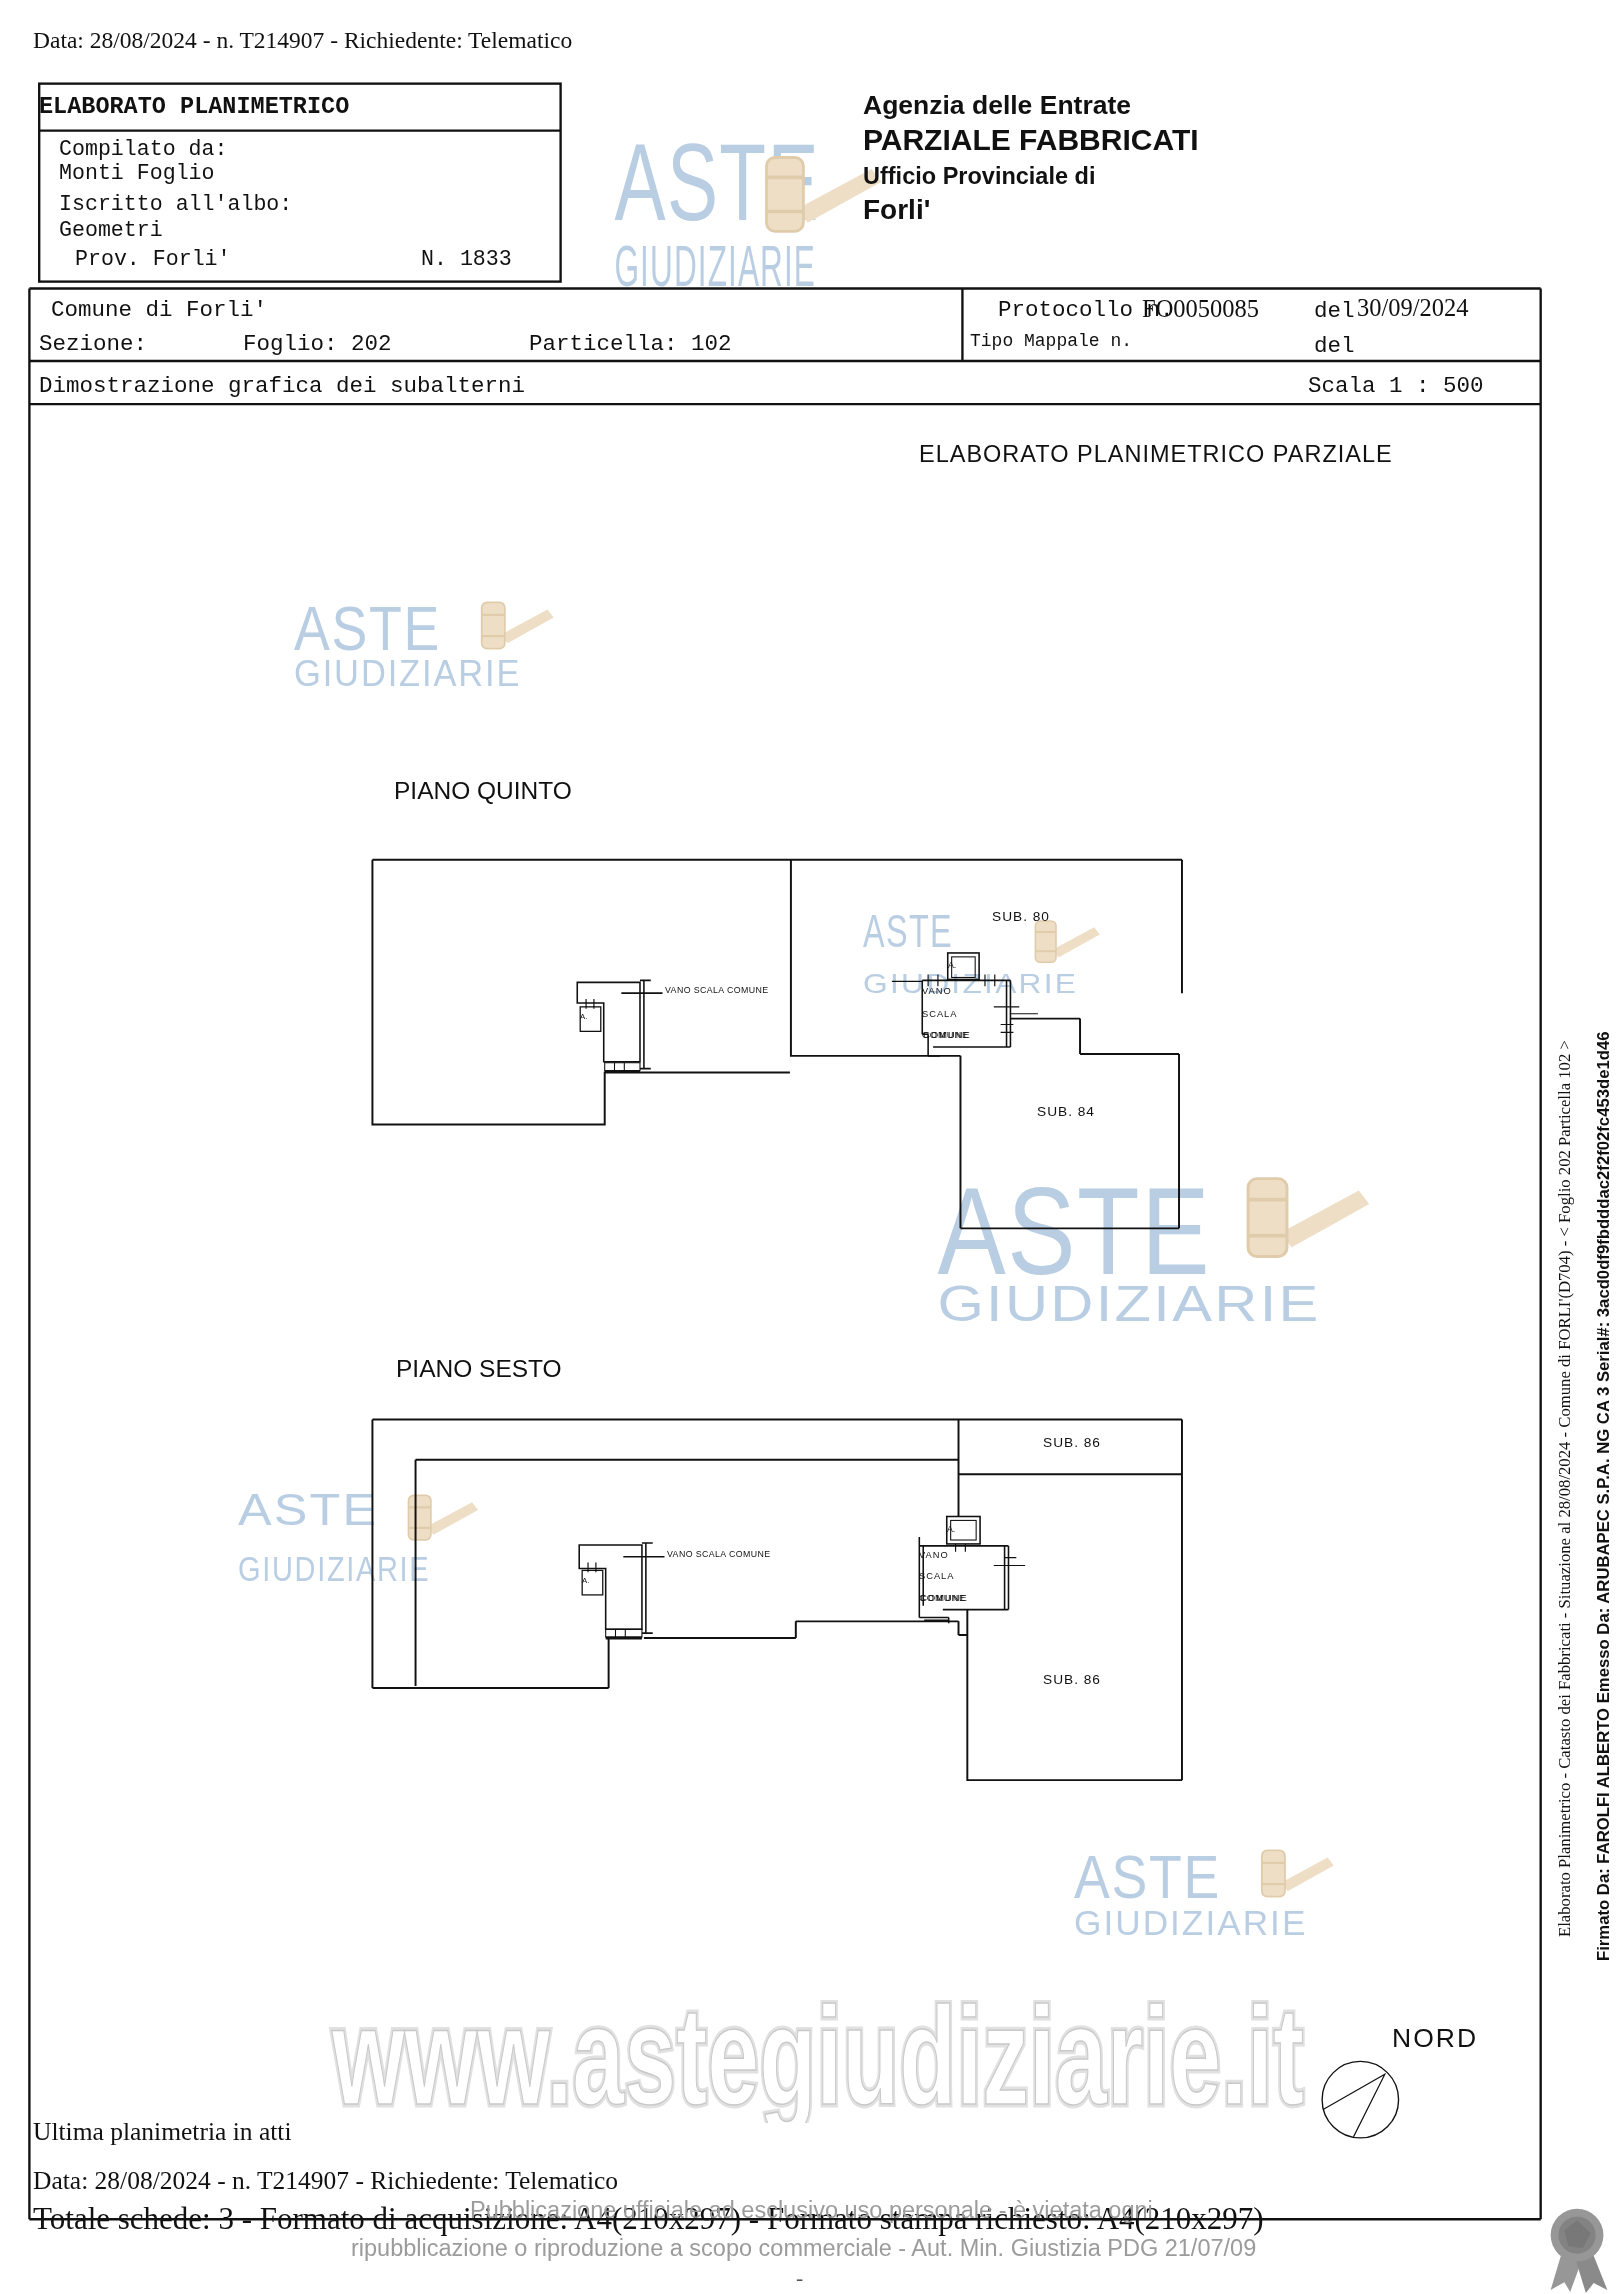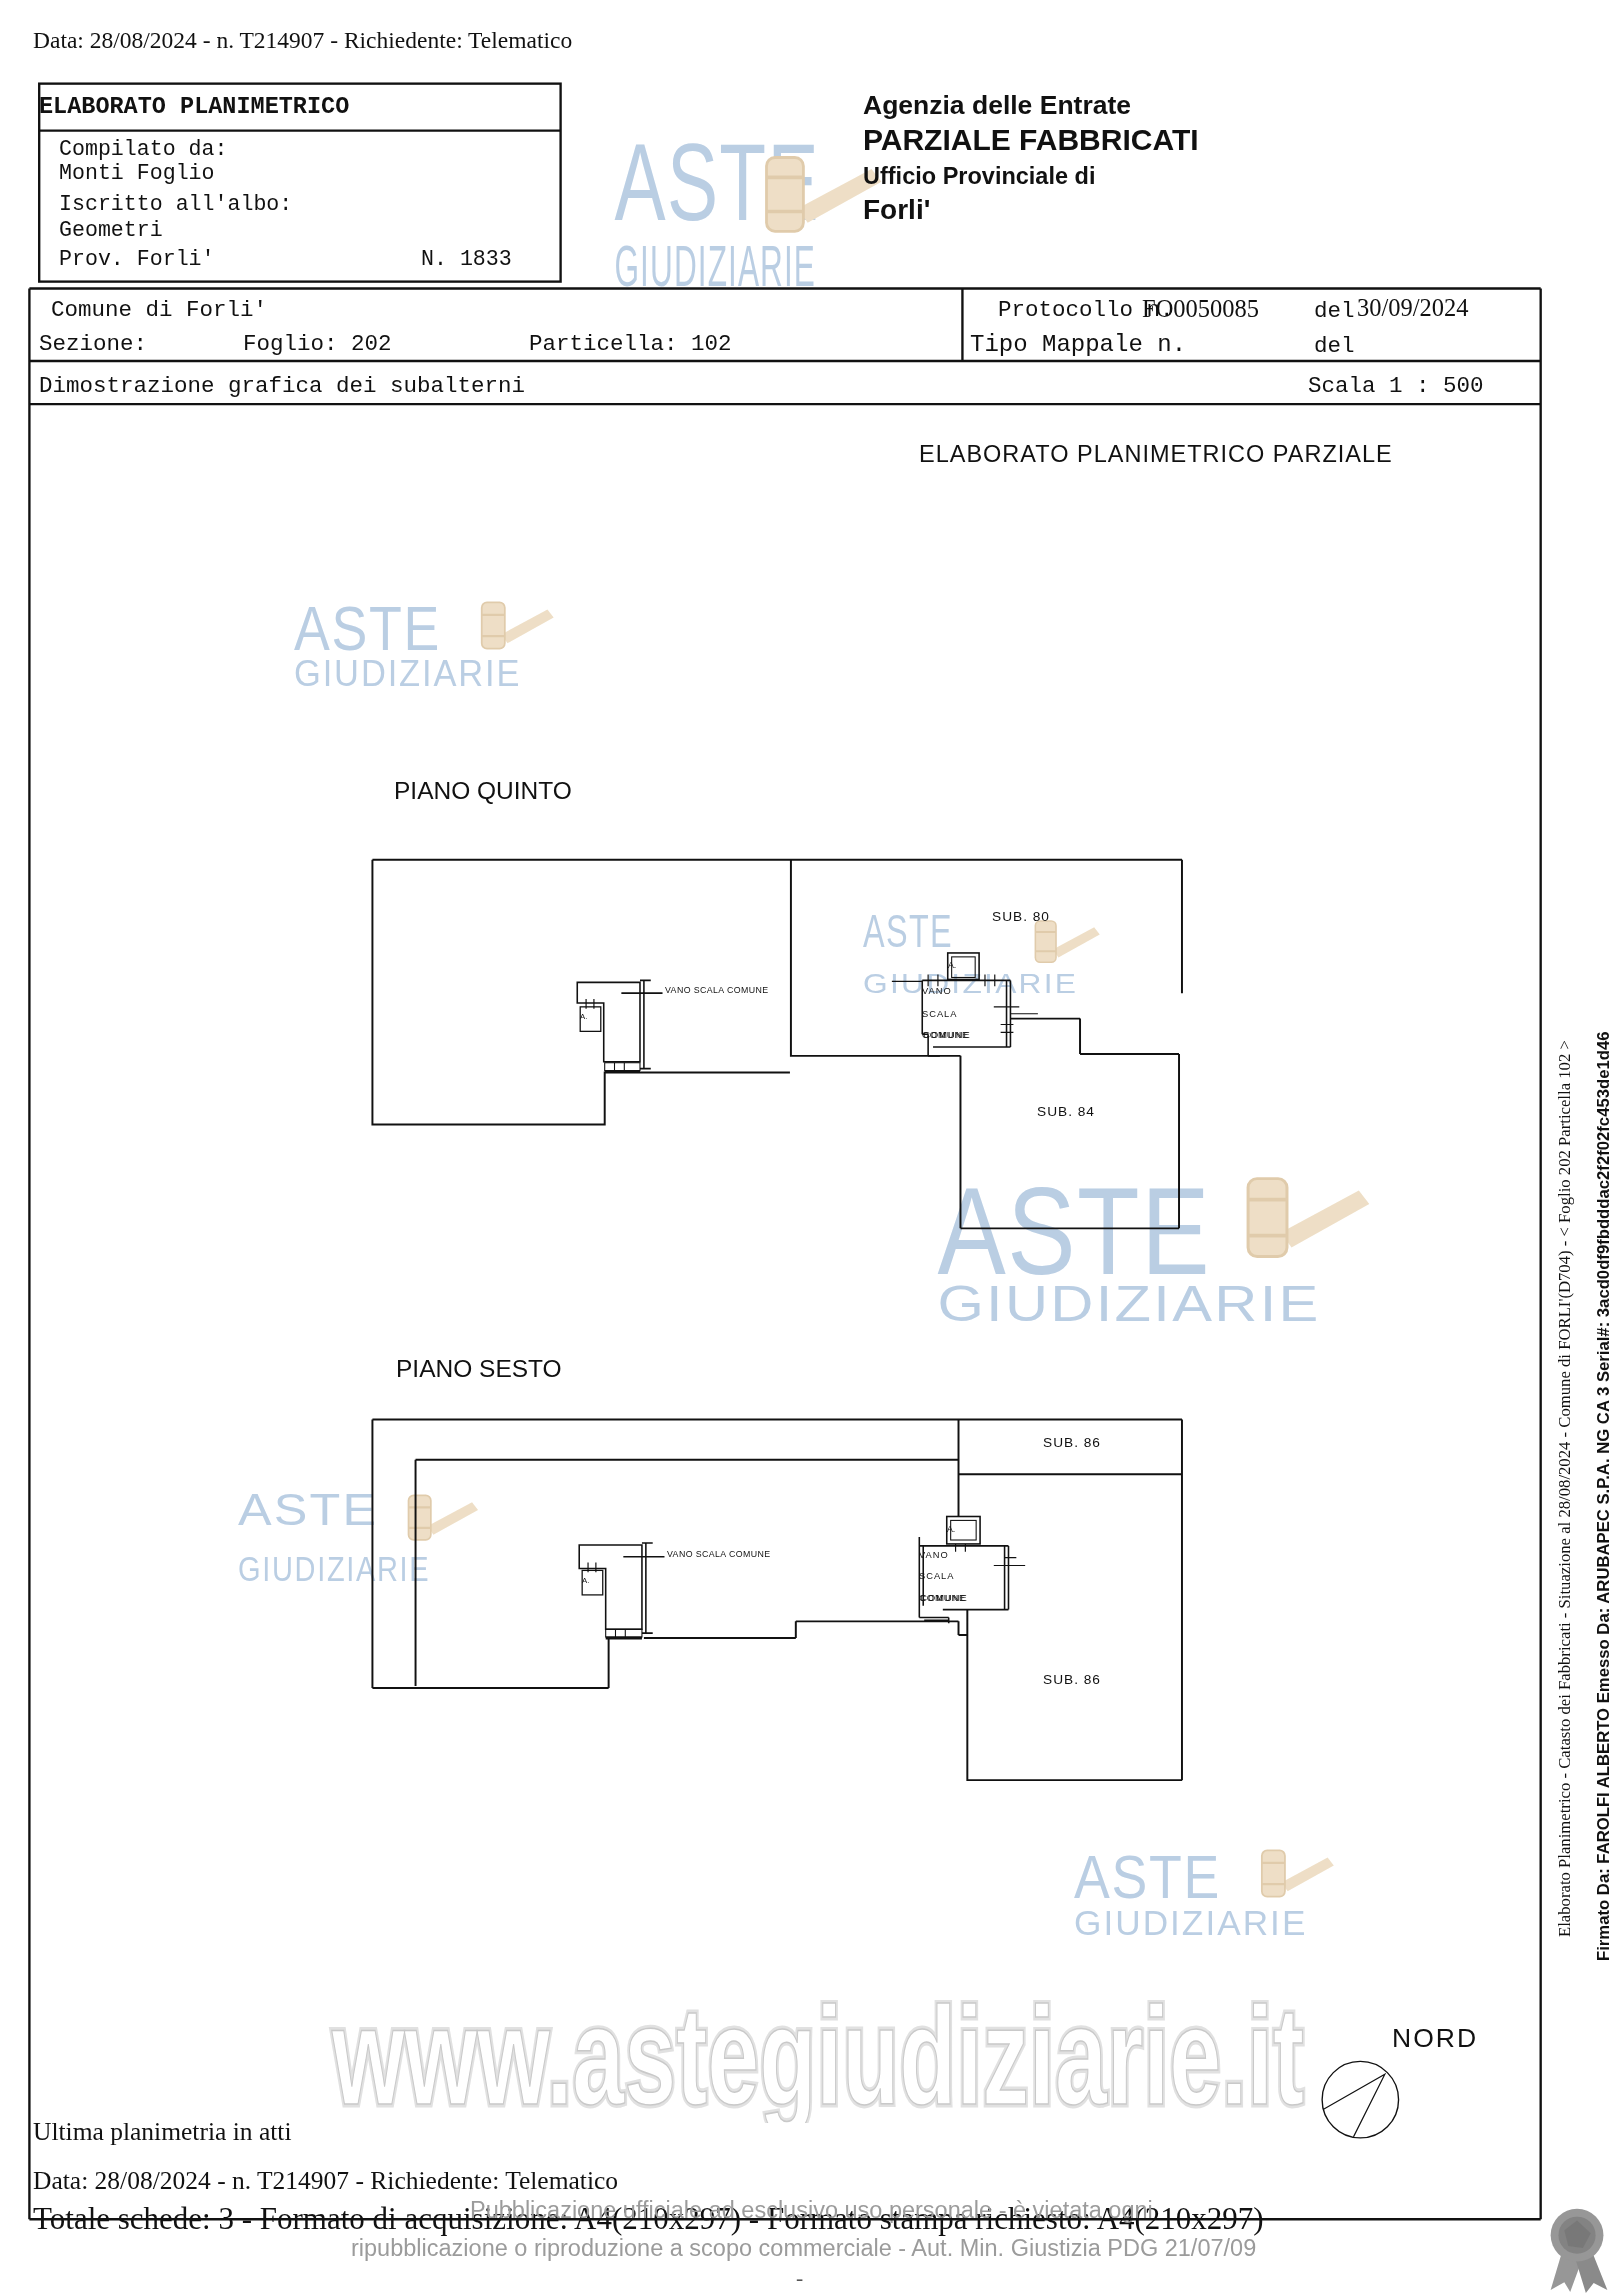--- a/index.html
+++ b/index.html
@@ -139,37 +139,37 @@
 
   <div class="txt-layer">
 
     <div class="t serif" style="left:33px;top:27.4px;font-size:23.5px">Data: 28/08/2024 - n. T214907 - Richiedente: Telematico</div>
 
     <div class="t mono center" style="left:39px;top:93px;width:521px;font-size:23.5px;font-weight:bold">ELABORATO PLANIMETRICO</div>
     <div class="t mono" style="left:59px;top:137px;font-size:21.6px">Compilato da:</div>
     <div class="t mono" style="left:59px;top:161px;font-size:21.6px">Monti Foglio</div>
     <div class="t mono" style="left:59px;top:192px;font-size:21.6px">Iscritto all'albo:</div>
     <div class="t mono" style="left:59px;top:218px;font-size:21.6px">Geometri</div>
-    <div class="t mono" style="left:59px;top:247px;font-size:21.6px">Prov. Forli'</div>
+    <div class="t mono" style="left:75px;top:247px;font-size:21.6px">Prov. Forli'</div>
     <div class="t mono" style="left:421px;top:247px;font-size:21.6px">N. 1833</div>
 
     <div class="t sans center" style="left:863px;top:90px;width:343px;font-size:26.5px;font-weight:bold">Agenzia delle Entrate</div>
     <div class="t sans center" style="left:863px;top:123px;width:343px;font-size:30px;font-weight:bold">PARZIALE FABBRICATI</div>
     <div class="t sans center" style="left:863px;top:163px;width:343px;font-size:23.5px;font-weight:bold">Ufficio Provinciale di</div>
     <div class="t sans center" style="left:863px;top:194px;width:343px;font-size:28px;font-weight:bold">Forli'</div>
 
     <div class="t mono" style="left:51px;top:297px;font-size:22.5px">Comune di Forli'</div>
     <div class="t mono" style="left:39px;top:331px;font-size:22.5px">Sezione:</div>
     <div class="t mono" style="left:243px;top:331px;font-size:22.5px">Foglio: 202</div>
     <div class="t mono" style="left:529px;top:331px;font-size:22.5px">Particella: 102</div>
     <div class="t mono" style="left:998px;top:297px;font-size:22.5px">Protocollo n.</div>
     <div class="t serif" style="left:1142px;top:295px;font-size:24.5px">FO0050085</div>
     <div class="t mono" style="left:1314px;top:298px;font-size:22.5px">del</div>
     <div class="t serif" style="left:1357px;top:294px;font-size:24.5px">30/09/2024</div>
-    <div class="t mono" style="left:970px;top:331px;font-size:24px">Tipo Mappale n.</div>
+    <div class="t mono" style="left:970px;top:331px;font-size:18px">Tipo Mappale n.</div>
     <div class="t mono" style="left:1314px;top:333px;font-size:22.5px">del</div>
     <div class="t mono" style="left:39px;top:373px;font-size:22.5px">Dimostrazione grafica dei subalterni</div>
     <div class="t mono" style="left:1308px;top:373px;font-size:22.5px">Scala 1 : 500</div>
 
     <div class="t sans" style="left:919px;top:441px;font-size:23.5px;letter-spacing:1px">ELABORATO PLANIMETRICO PARZIALE</div>
     <div class="t sans" style="left:394px;top:777px;font-size:24.5px">PIANO QUINTO</div>
     <div class="t sans" style="left:396px;top:1355px;font-size:24.5px">PIANO SESTO</div>
 
     <div class="t sans" style="left:992px;top:909px;font-size:13.7px;letter-spacing:1px">SUB. 80</div>
     <div class="t sans" style="left:1037px;top:1104px;font-size:13.7px;letter-spacing:1px">SUB. 84</div>

